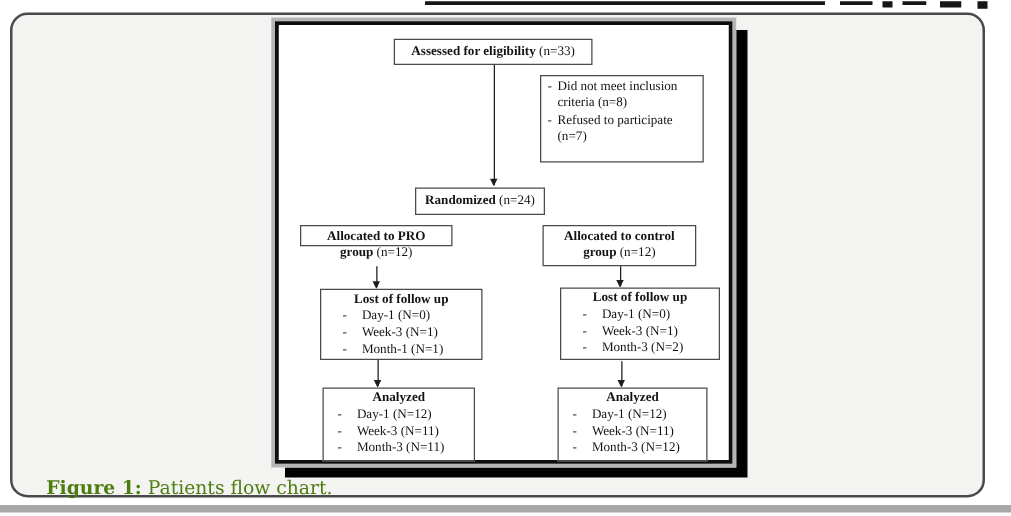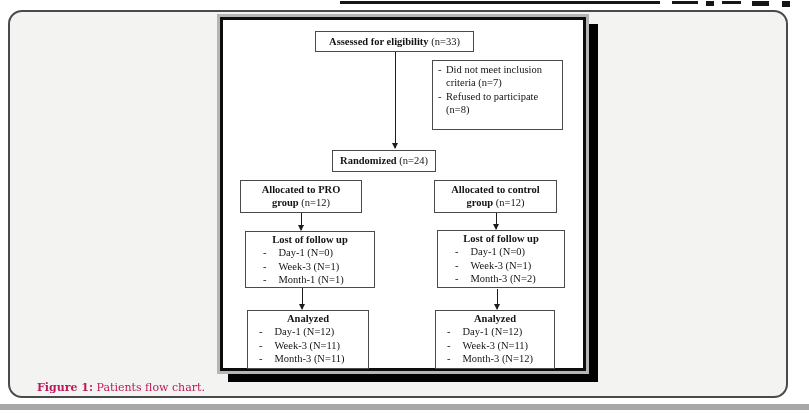--- a/index.html
+++ b/index.html
@@ -33,37 +33,37 @@
   .node {
     position:absolute; border:1px solid #4a4a4a; background:#fff;
     font-size:10.5px; line-height:1.28; box-sizing:border-box; color:#141414;
   }
   .node b { font-weight:bold; }
   .center { display:flex; align-items:center; justify-content:center; white-space:nowrap; }
   .center2 { text-align:center; padding-top:2px; }
   .leftbox { padding:2px 4px 2px 5px; text-align:left; }
   .ex-li { display:flex; }
   .ex-li .dash { width:8px; flex:0 0 8px; }
-  .stat { text-align:left; padding-top:1px; }
+  .stat { text-align:left; padding-top:1px;margin-left:11px; }
   .stat-title { text-align:center; font-weight:bold; }
   .li { display:flex; gap:12px; padding-left:17px; }
   .li .dash { flex:0 0 auto; }
 
   
   .arrow { position:absolute; width:1px; background:#1c1c1c; }
   .arrow::after {
     content:""; position:absolute; bottom:-1px; left:-3px;
     border-left:3.5px solid transparent; border-right:3.5px solid transparent;
     border-top:6px solid #1c1c1c;
   }
 
   
   .caption {
     position:absolute; left:27px; top:369px;
-    font-family:"DejaVu Serif", serif; font-size:11px; color:#be185d;
+    font-family:"DejaVu Serif", serif; font-size:15px; color:#4d7c0f;
   }
   .caption b { font-weight:bold; }
 </style>
 </head>
 <body>
 
 <div class="canvas">
 
   <div class="remnant">
     <i style="left:340px;width:320px;"></i>
@@ -81,33 +81,33 @@
 
         <div class="node center" style="left:92px;top:11px;width:159px;height:21px;">
           <span><b>Assessed for eligibility</b><span> (n=33)</span></span>
         </div>
 
         <div class="arrow" style="left:172px;top:32px;height:96px;"></div>
 
         <div class="node leftbox" style="left:209px;top:40px;width:131px;height:70px;">
           <div class="ex-li">
             <span class="dash">-</span>
-            <span>Did not meet inclusion criteria (n=7)</span>
+            <span>Did not meet inclusion criteria (n=8)</span>
           </div>
           <div class="ex-li">
             <span class="dash">-</span>
-            <span>Refused to participate (n=8)</span>
+            <span>Refused to participate (n=7)</span>
           </div>
         </div>
 
         <div class="node center" style="left:109px;top:130px;width:104px;height:22px;">
           <span><b>Randomized</b><span> (n=24)</span></span>
         </div>
 
-        <div class="node center2" style="left:17px;top:160px;width:122px;height:33px;">
+        <div class="node center2" style="left:17px;top:160px;width:122px;height:17px;">
           <div><b>Allocated to PRO</b></div>
           <div><b>group</b><span> (n=12)</span></div>
         </div>
 
         <div class="node center2" style="left:211px;top:160px;width:123px;height:33px;text-align:center;">
           <div><b>Allocated to control</b></div>
           <div><b>group</b><span> (n=12)</span></div>
         </div>
 
         <div class="arrow" style="left:78px;top:193px;height:17px;"></div>

